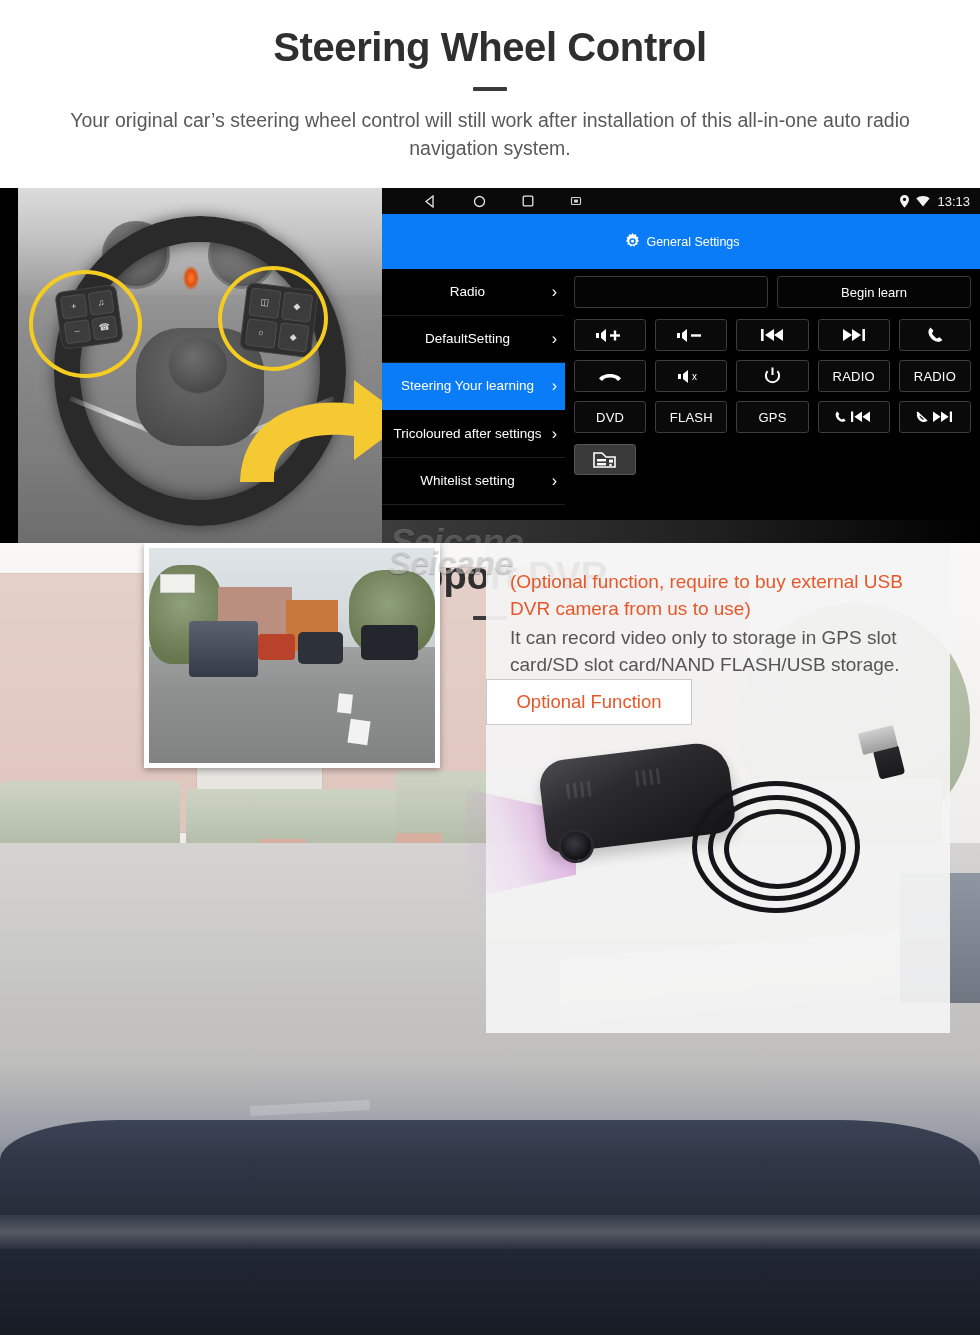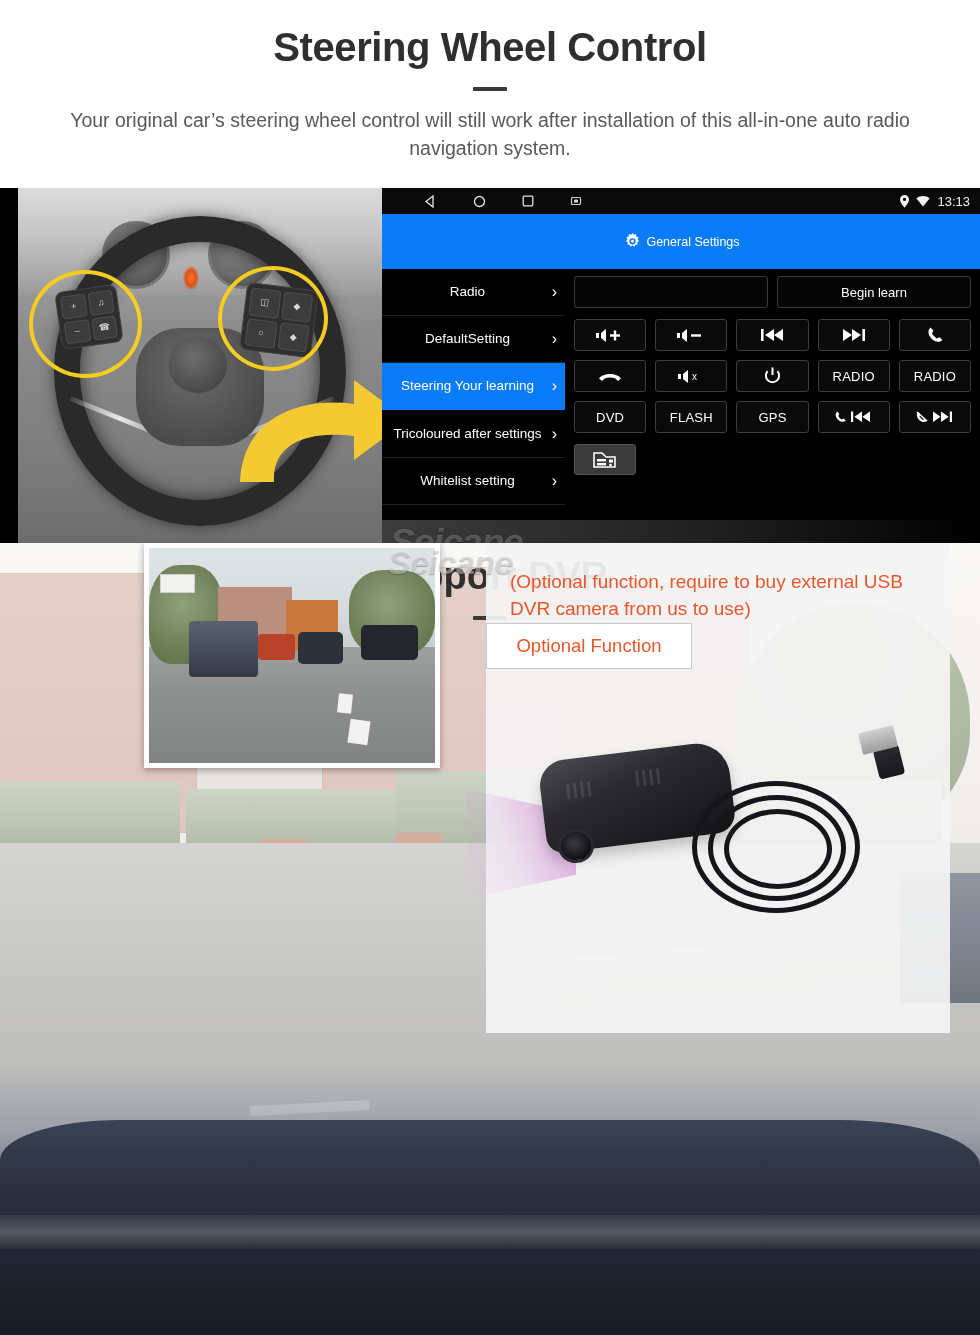--- a/index.html
+++ b/index.html
@@ -608,20 +608,21 @@
       <div class="in-obj" style="left:38%;top:40%;width:13%;height:12%;background:#b8422a;border-radius:4px;"></div>
       <div class="in-obj" style="left:52%;top:39%;width:16%;height:15%;background:#2c313a;border-radius:5px;"></div>
       <div class="in-obj" style="left:74%;top:36%;width:20%;height:16%;background:#23262c;border-radius:5px;"></div>
       <div class="in-obj" style="left:66%;top:68%;width:5%;height:9%;background:#f2f2f2;transform:rotate(6deg);"></div>
       <div class="in-obj" style="left:70%;top:80%;width:7%;height:11%;background:#f2f2f2;transform:rotate(8deg);"></div>
     </div>
 
     <div class="info-card">
       <div class="info-text">
         <div class="info-orange">(Optional function, require to buy external USB DVR camera from us to use)</div>
+        <div class="info-gray">It can record video only to storage in GPS slot card/SD slot card/NAND FLASH/USB storage.</div>
       </div>
 
       <div class="cam-stage">
         <div class="cam-beam"></div>
         <div class="cam-body">
           <div class="cam-vent" style="left:26px;top:24px;"></div>
           <div class="cam-vent" style="left:33px;top:24px;"></div>
           <div class="cam-vent" style="left:40px;top:24px;"></div>
           <div class="cam-vent" style="left:47px;top:24px;"></div>
           <div class="cam-vent" style="left:96px;top:20px;"></div>

